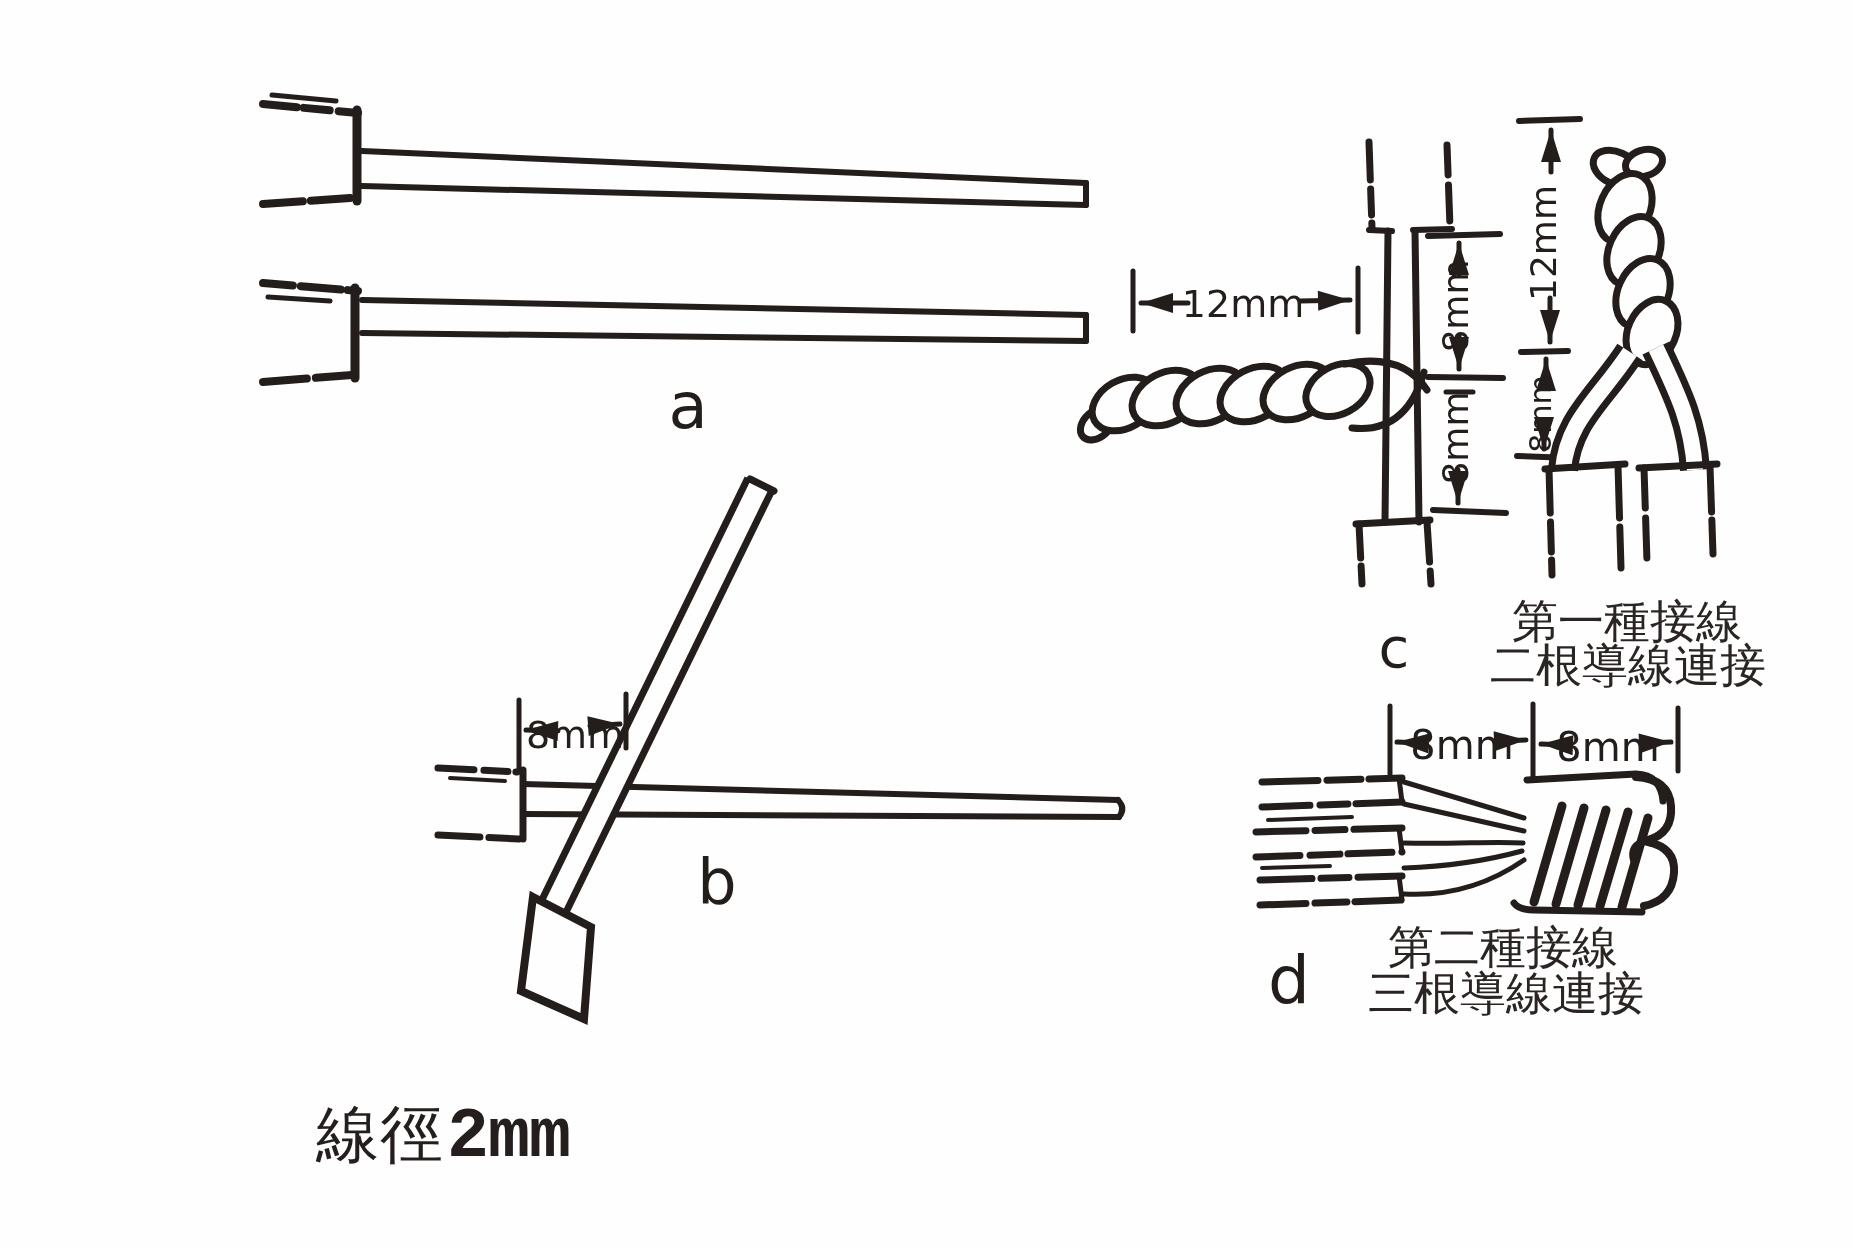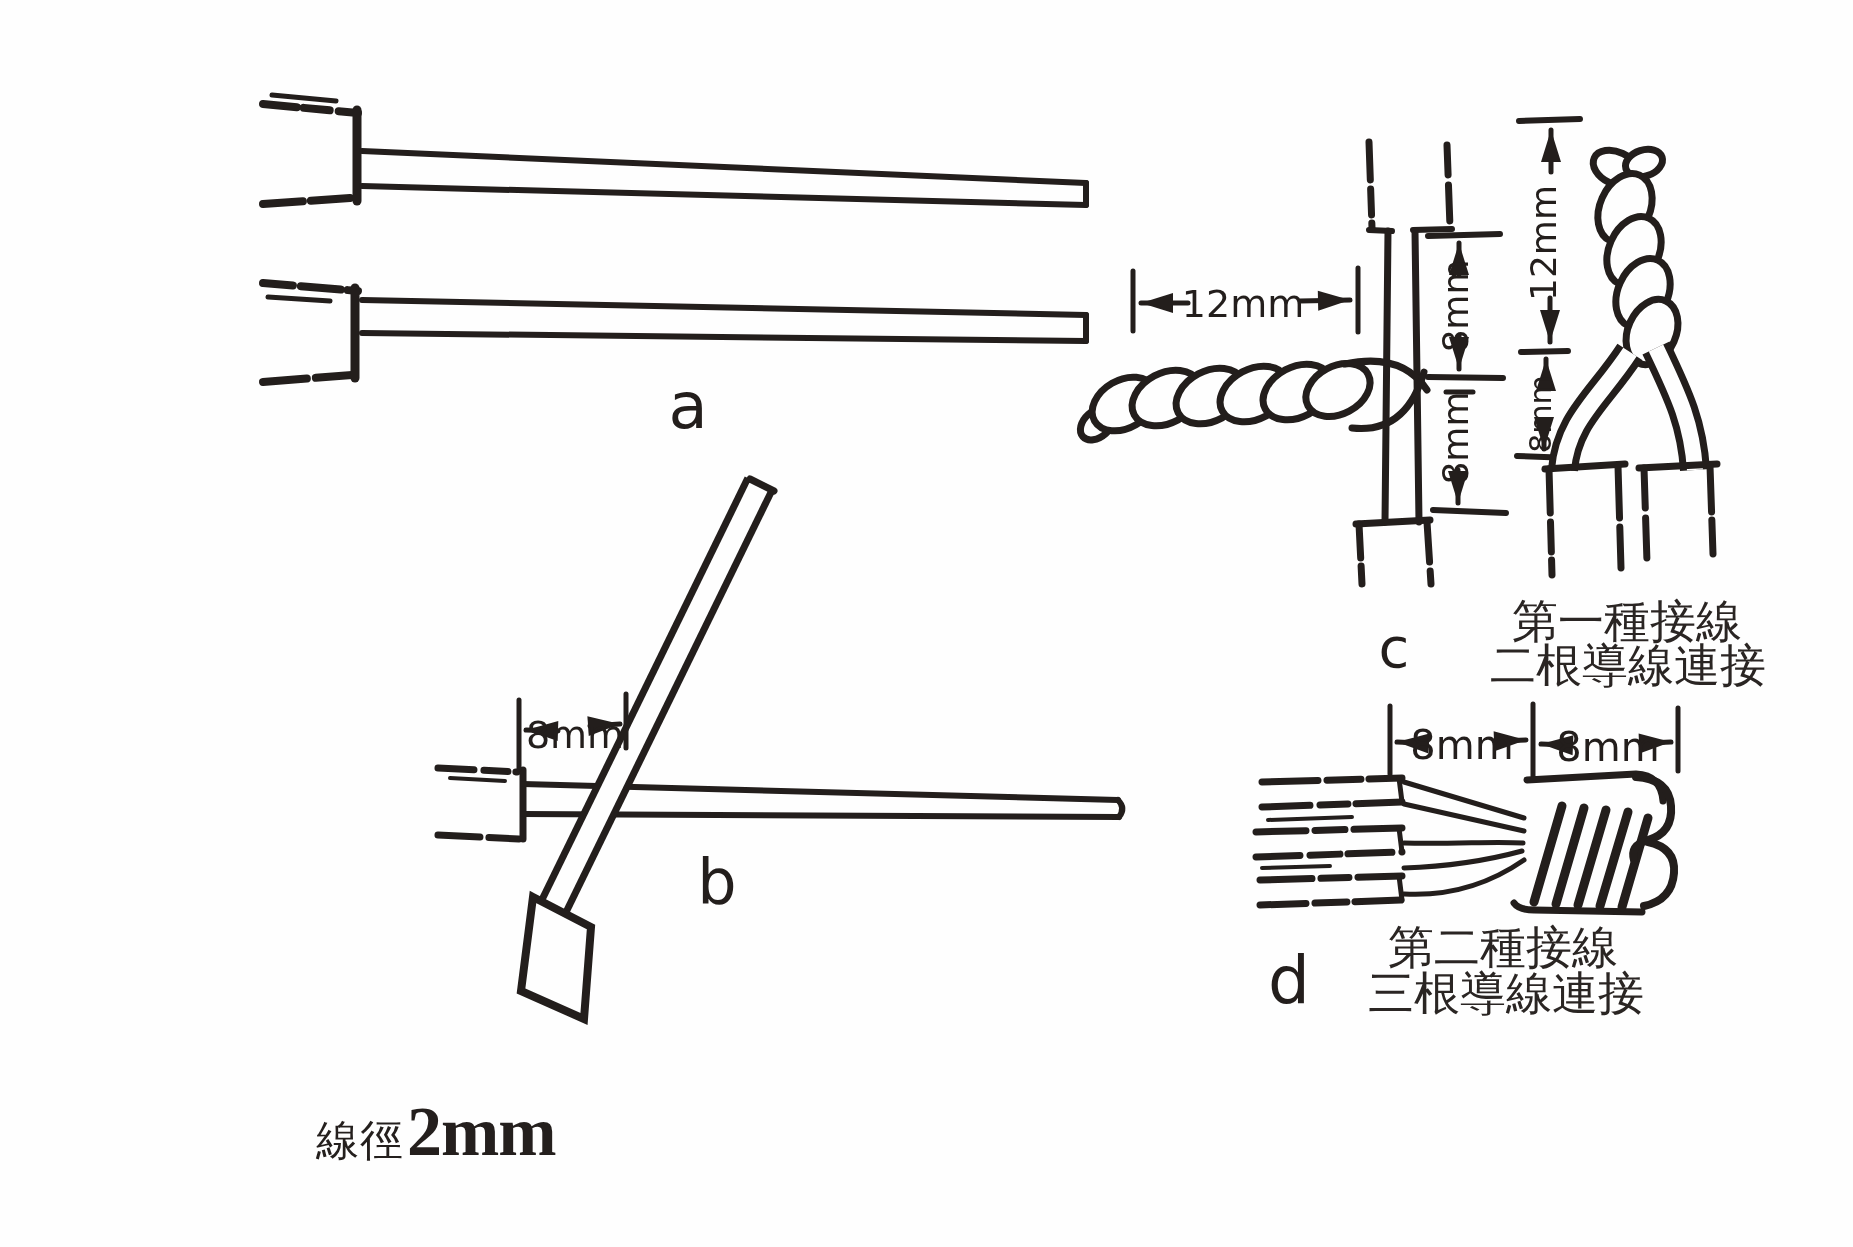--- a/index.html
+++ b/index.html
@@ -9,22 +9,22 @@
   .stk{fill:none;stroke:#231e1c;stroke-linecap:round;stroke-linejoin:round;}
   .tubeB{fill:none;stroke:#231e1c;stroke-linecap:butt;}
   .tubeW{fill:none;stroke:#fefefe;stroke-linecap:butt;}
   .rope{fill:#fefefe;stroke:#231e1c;stroke-width:7;}
   .boxfill{fill:#fefefe;stroke:#231e1c;}
   .lbl{font-family:"DejaVu Sans","Liberation Sans",sans-serif;fill:#231e1c;}
   .dim{font-family:"DejaVu Sans","Liberation Sans",sans-serif;fill:#231e1c;}
   .cjk{font-family:"Liberation Serif","DejaVu Serif",serif;fill:#2a2523;}
   .title{position:absolute;left:316px;top:1092px;display:flex;align-items:baseline;
          color:#241f1d;white-space:nowrap;}
-  .t-serif{font-family:"Liberation Serif","DejaVu Serif",serif;font-size:43px;letter-spacing:1px;}
-  .t-bold{font-family:Liberation Serif, serif;font-weight:700;font-size:70px;
+  .t-serif{font-family:"Liberation Serif","DejaVu Serif",serif;font-size:63px;letter-spacing:1px;}
+  .t-bold{font-family:Liberation Mono, monospace;font-weight:700;font-size:70px;
           letter-spacing:-1px;padding:0 3px;}
 </style>
 </head>
 <body>
 
 <div id="page">
 
 <svg id="art" width="1853" height="1247" viewBox="0 0 1853 1247">
   <defs>
     <marker id="arr" markerUnits="userSpaceOnUse" markerWidth="36" markerHeight="26" refX="34" refY="13" orient="auto">

